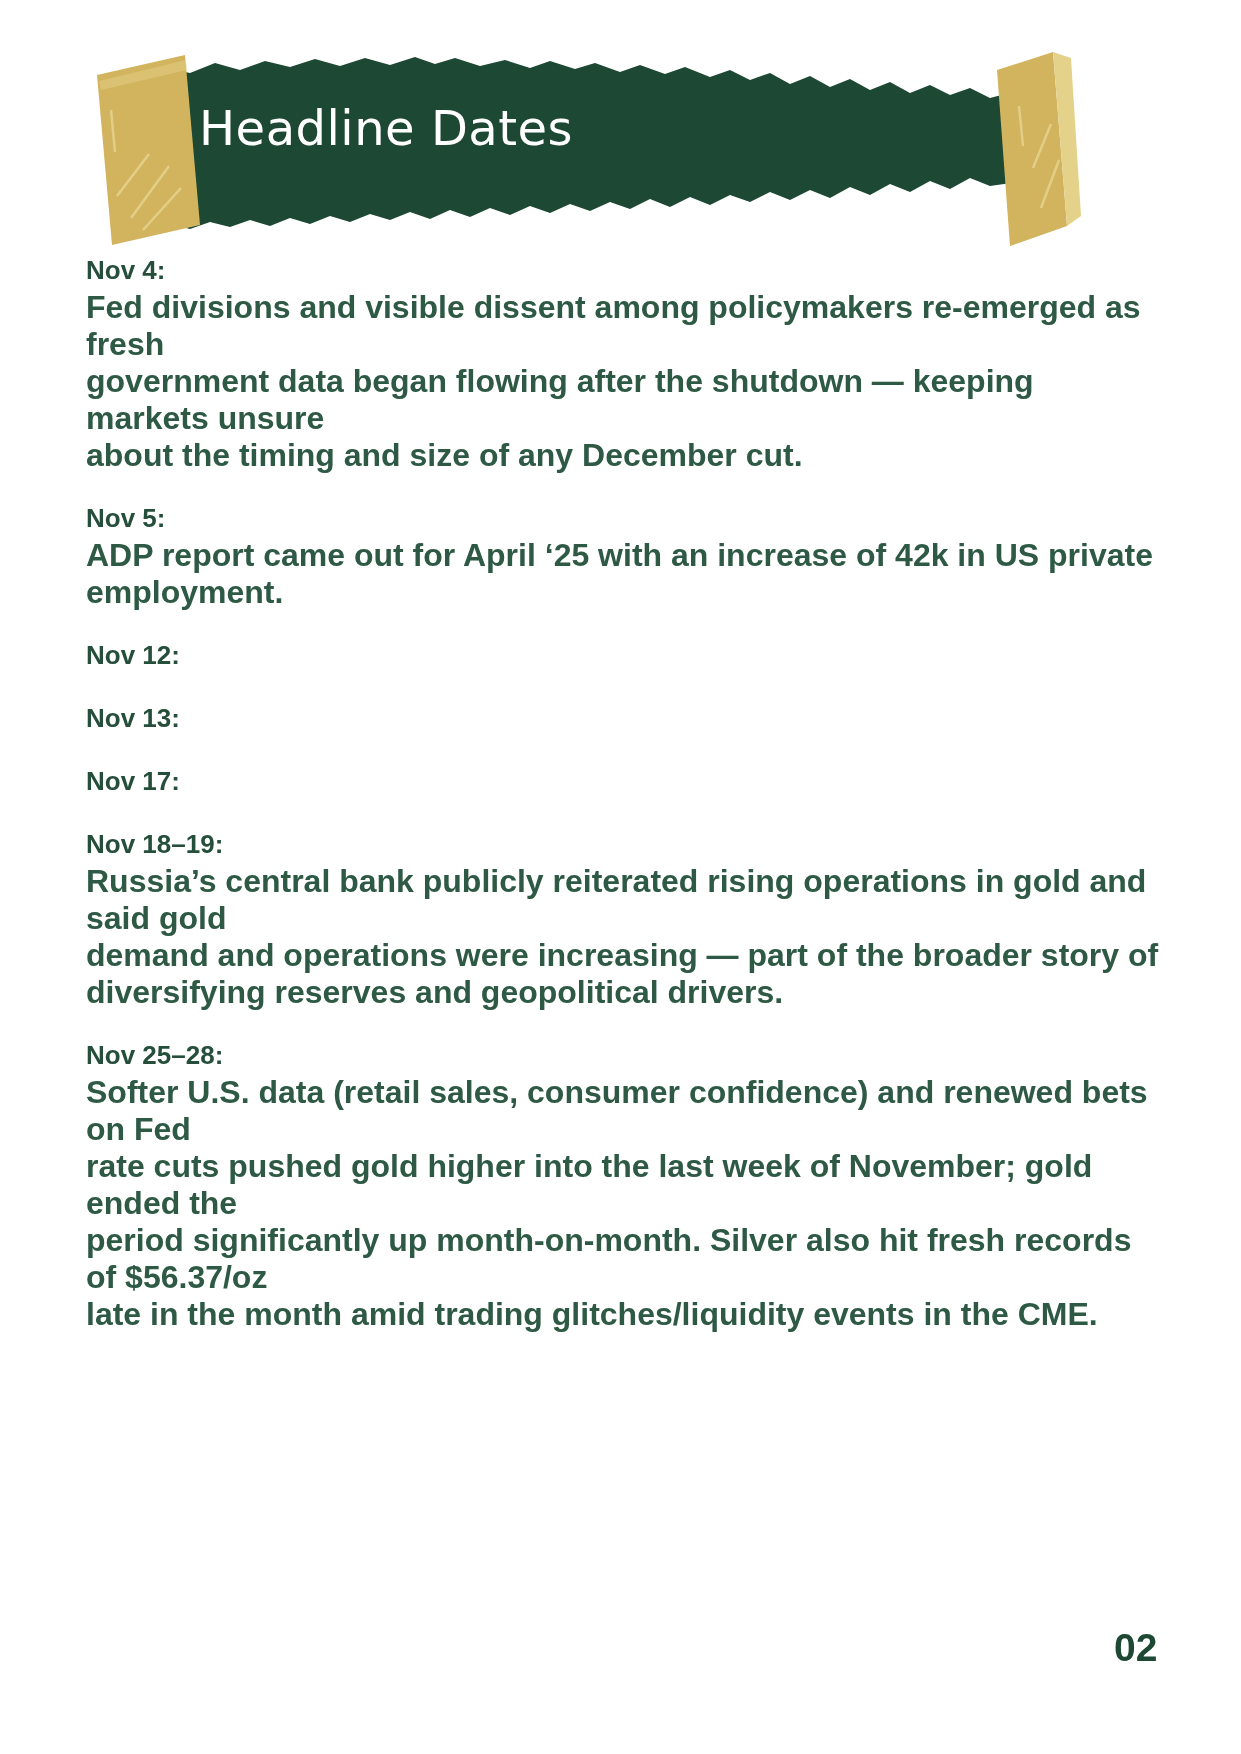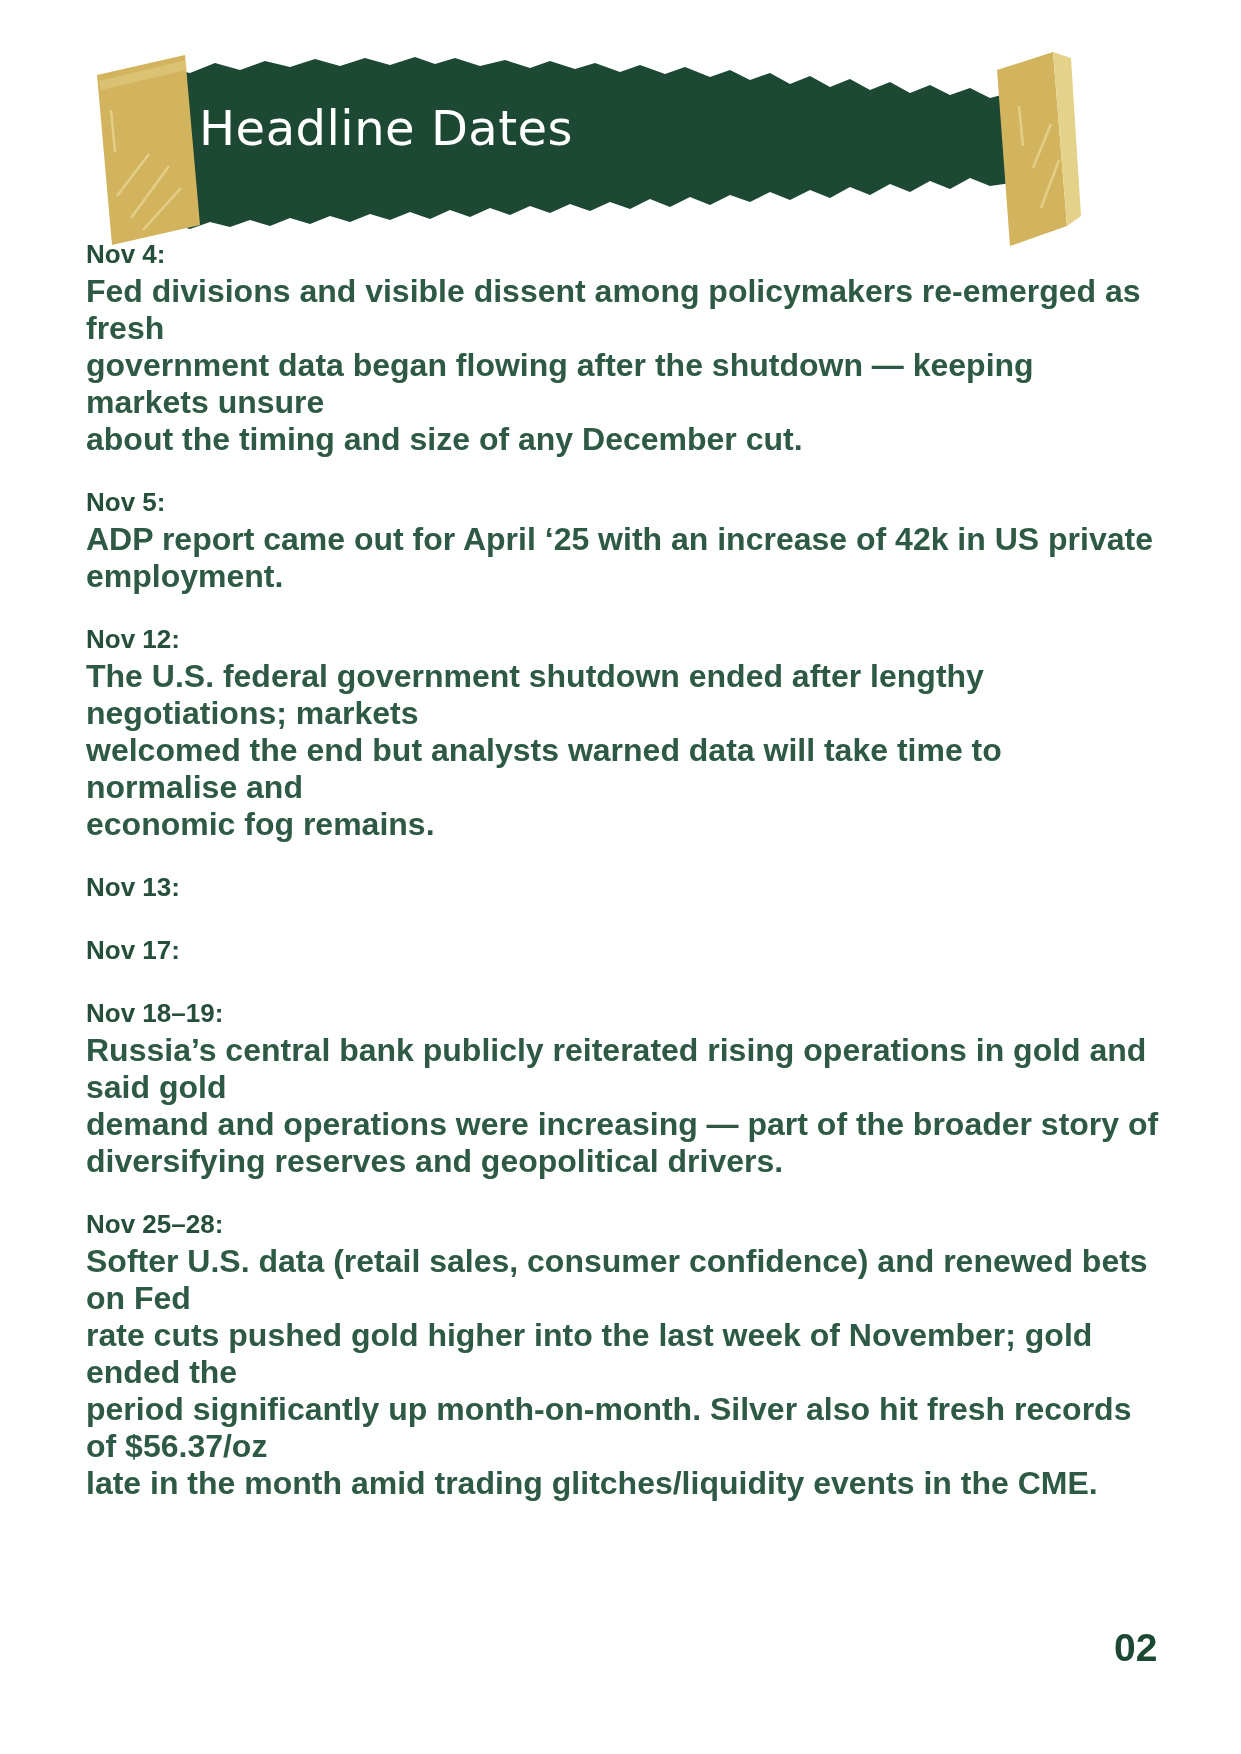--- a/index.html
+++ b/index.html
@@ -43,21 +43,21 @@
     font-weight: 400;
     letter-spacing: 0.5px;
     color: #ffffff;
     font-family: "DejaVu Sans", "Liberation Sans", sans-serif;
   }
 
   
   .content {
     position: absolute;
     left: 86px;
-    top: 236px;
+    top: 252px;
     width: 1075px;
   }
   .entry { margin: 0 0 26px 0; }
   .entry.extra-gap { }
   .entry h3 {
     margin: 0;
     font-size: 26px;
     line-height: 37px;
     font-weight: 700;
     color: #264f3b;
@@ -123,23 +123,20 @@
   </section>
 
   <section class="entry">
     <h3>Nov 5:</h3>
     <p>ADP report came out for April ‘25 with an increase of 42k in US private
 employment.</p>
   </section>
 
   <section class="entry">
     <h3>Nov 12:</h3>
-    <p>The U.S. federal government shutdown ended after lengthy negotiations; markets
-welcomed the end but analysts warned data will take time to normalise and
-economic fog remains.</p>
   </section>
 
   <section class="entry">
     <h3>Nov 13:</h3>
   </section>
 
   <section class="entry extra-gap">
     <h3>Nov 17:</h3>
   </section>
 

